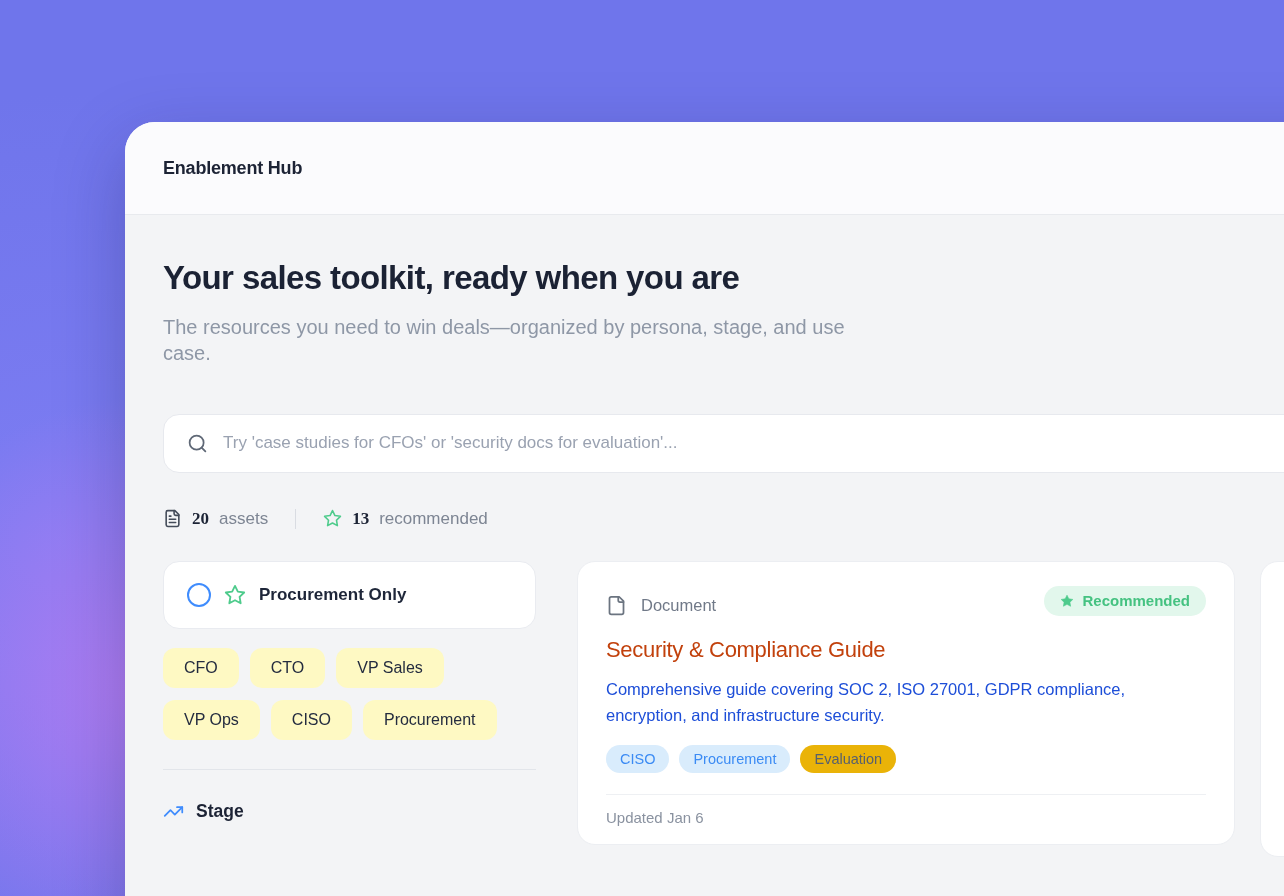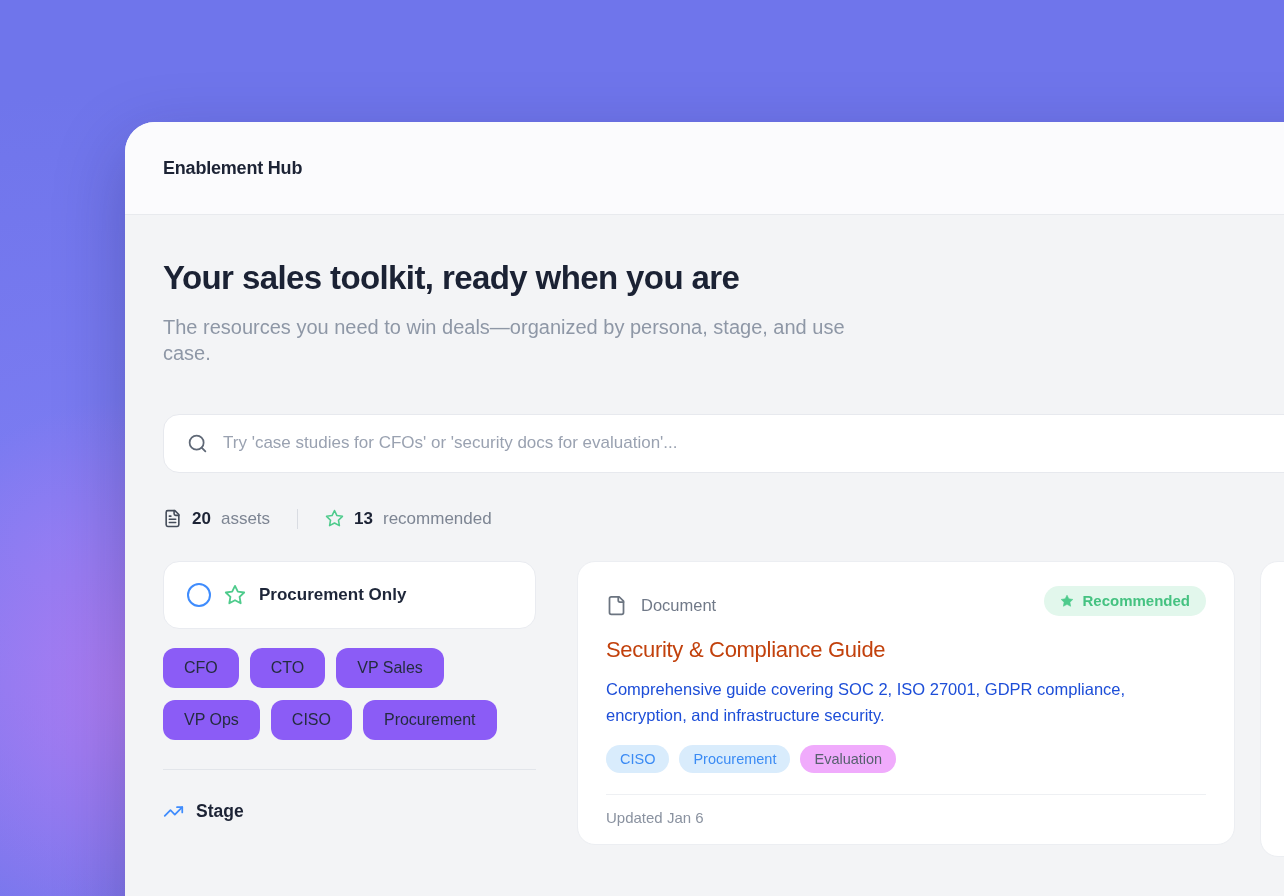--- a/index.html
+++ b/index.html
@@ -46,21 +46,21 @@
   .search-bar svg { flex: none; color: #5f6876; }
   .search-input {
     border: none; outline: none; background: transparent;
     font-family: inherit; font-size: 17px; color: #1c2335; width: 100%;
   }
   .search-input::placeholder { color: #9aa2b1; }
 
   .stats-row { margin-top: 36px; display: flex; align-items: center; font-size: 17px; }
   .stat { display: flex; align-items: center; gap: 10px; }
   .stat svg { flex: none; }
-  .stat-count { font-weight: 700; color: #1c2335; }
+  .stat-count { font-weight: 700; color: #1c2335; font-family: Liberation Serif, serif; }
   .stat-label { color: #7d8593; text-align: right; }
   .stat-divider { width: 1px; height: 20px; background: #d9dce2; margin: 0 27px; }
 
   .content-row { margin-top: 32px; display: flex; gap: 41px; align-items: flex-start; }
 
   .sidebar { width: 373px; flex: none; }
   .rec-only-box {
     height: 68px; background: #fff; border: 1px solid #e9ebf0; border-radius: 16px;
     display: flex; align-items: center; gap: 13px; padding: 0 23px; cursor: pointer;
   }
@@ -70,21 +70,21 @@
   }
   .rec-only-label { font-size: 17px; font-weight: 600; color: #1e2639; }
 
   .filter-head { margin-top: 35px; display: flex; align-items: center; gap: 12px; }
   .filter-head svg { color: #3f8cfd; flex: none; }
   .filter-head-label { font-size: 17.5px; font-weight: 700; color: #1c2335; }
 
   .chip-list { margin-top: 19px; display: flex; flex-wrap: wrap; gap: 12px 11px; }
   .chip {
     height: 40px; padding: 0 21px; border-radius: 12px;
-    background: #8b5cf6; display: flex; align-items: center;
+    background: #fef9c3; display: flex; align-items: center;
     font-size: 16px; font-weight: 500; color: #242c3f; cursor: pointer;
   }
   .sidebar-divider { margin-top: 29px; border-top: 1px solid #e2e5ea; }
   .stage-head { margin-top: 31px; }
 
   .cards-row { display: flex; gap: 25px; align-items: flex-start; }
   .asset-card {
     width: 658px; flex: none; background: #fff;
     border: 1px solid #eceef2; border-radius: 18px;
     padding: 24px 28px 0 28px; cursor: pointer;
@@ -106,21 +106,21 @@
   .card-desc {
     margin-top: 13px; font-size: 16.5px; line-height: 26px;
     color: #1d4ed8; max-width: 565px;
   }
   .tag-list { margin-top: 17px; display: flex; gap: 10px; }
   .tag {
     height: 28px; padding: 0 14px; border-radius: 999px;
     display: flex; align-items: center; font-size: 14.5px; font-weight: 500;
   }
   .tag.blue { background: #d9ecfc; color: #3b8bf4; }
-  .tag.gray { background: #f0abfc; color: #57606f; }
+  .tag.gray { background: #eab308; color: #57606f; }
   .card-footer {
     margin-top: 21px; border-top: 1px solid #eef0f3;
     padding: 14px 0 18px 0; font-size: 15px; color: #8a92a0;
   }
   .asset-card.partial { height: 296px; }
 </style>
 </head>
 <body>
 
 <div class="window">

